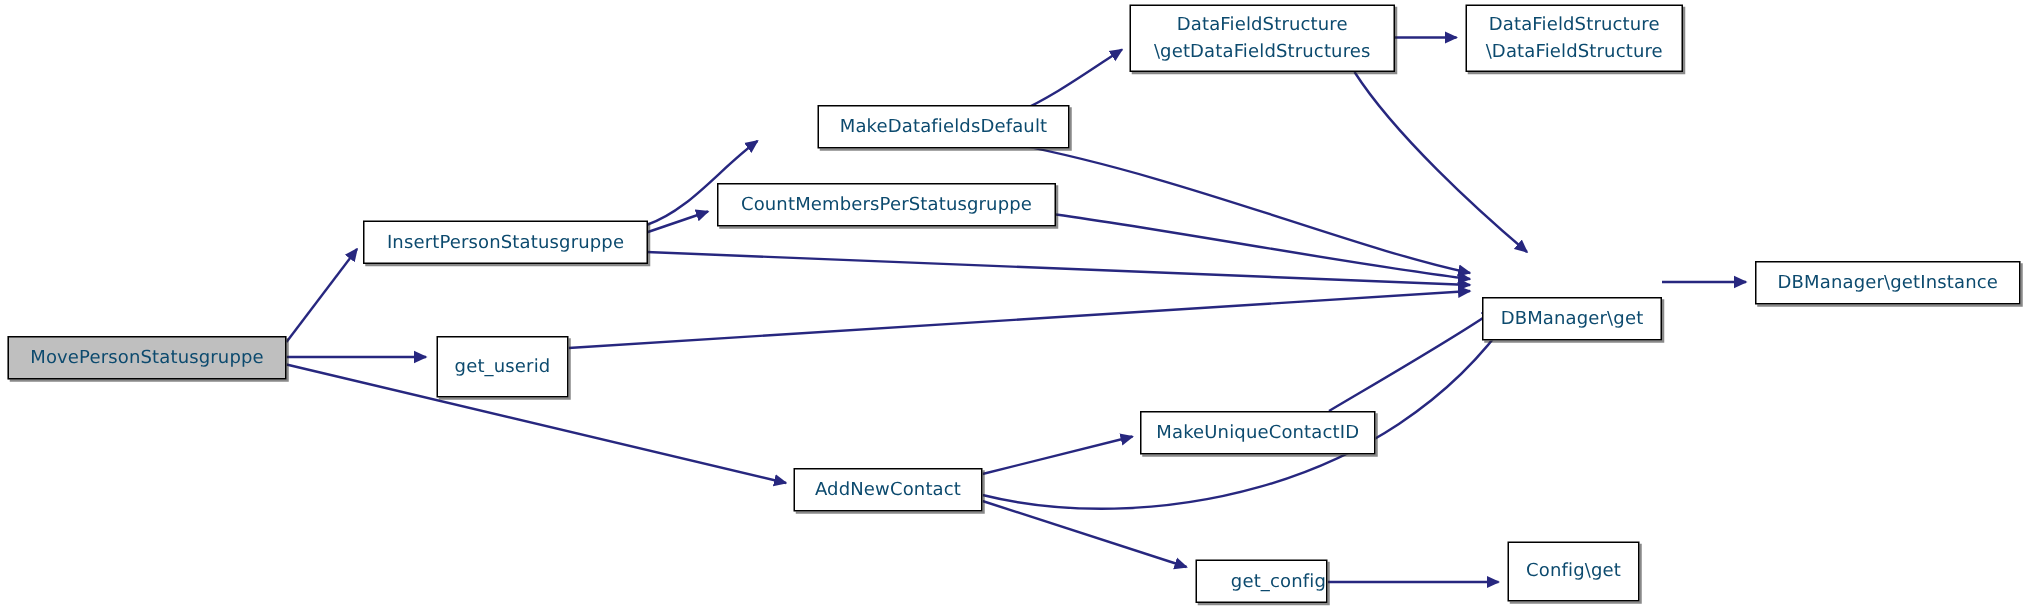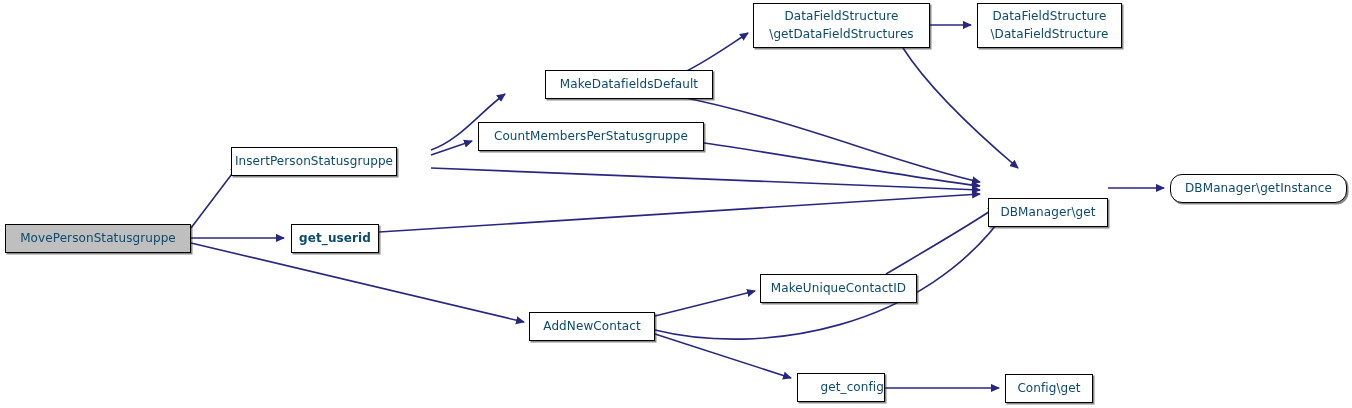--- a/index.html
+++ b/index.html
@@ -74,25 +74,25 @@
       <path d="M885,388 L999,388"></path>
 
       <path d="M1108,188 L1164,188"></path>
     </g>
   </svg>
 
   <div class="node highlight" style="left:5px;top:224px;width:186px;height:29px;">
     <span>MovePersonStatusgruppe</span>
   </div>
 
-  <div class="node" style="left:231px;top:147px;width:166px;height:29px;">
+  <div class="node" style="left:242px;top:147px;width:190px;height:29px;">
     <span>InsertPersonStatusgruppe</span>
   </div>
 
-  <div class="node" style="left:291px;top:224px;width:88px;height:29px;font-weight:bold;">
+  <div class="node" style="left:291px;top:224px;width:88px;height:41px;">
     <span>get_userid</span>
   </div>
 
   <div class="node" style="left:529px;top:312px;width:126px;height:29px;">
     <span>AddNewContact</span>
   </div>
 
   <div class="node" style="left:508px;top:70px;width:168px;height:29px;margin-left:37px;">
     <span>MakeDatafieldsDefault</span>
   </div>
@@ -116,21 +116,21 @@
   </div>
 
   <div class="node" style="left:797px;top:373px;width:88px;height:29px;text-align:right;">
     <span>get_config</span>
   </div>
 
   <div class="node" style="left:988px;top:174px;width:120px;height:29px;margin-top:24px;">
     <span>DBManager\get</span>
   </div>
 
-  <div class="node" style="left:1170px;top:174px;width:177px;height:29px;border-radius:12px;">
+  <div class="node" style="left:1170px;top:174px;width:177px;height:29px;">
     <span>DBManager\getInstance</span>
   </div>
 
-  <div class="node" style="left:1005px;top:374px;width:88px;height:29px;">
+  <div class="node" style="left:1005px;top:361px;width:88px;height:40px;">
     <span>Config\get</span>
   </div>
 
 </div>
 
 </body></html>

